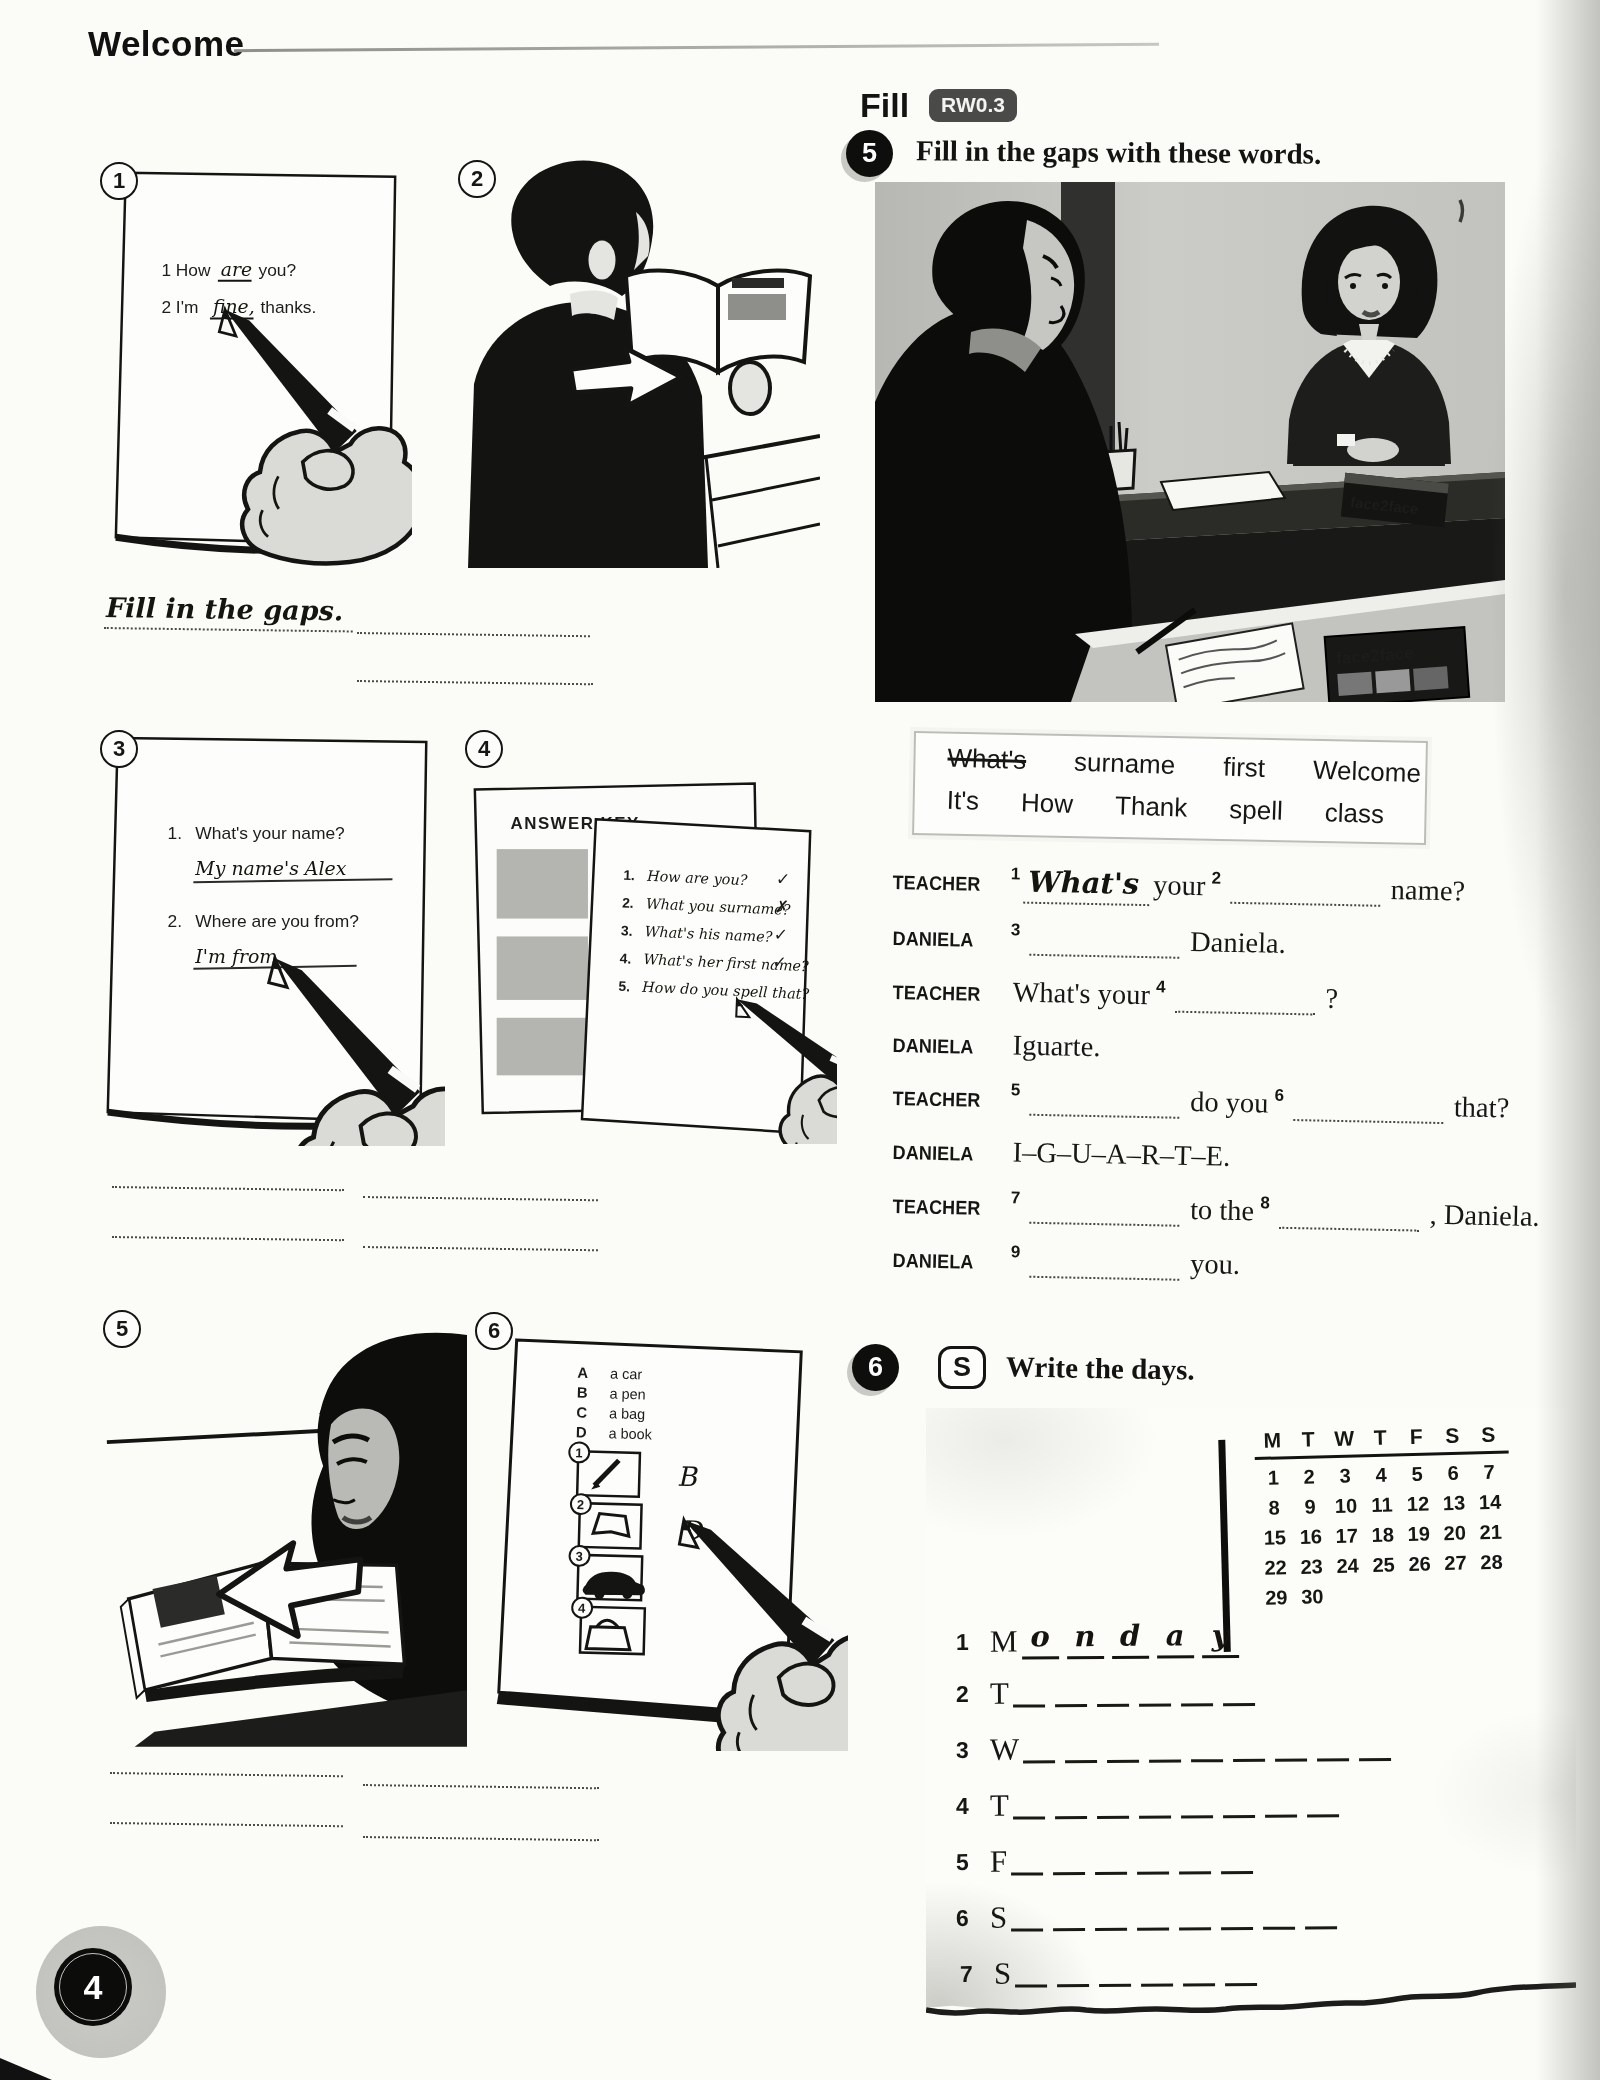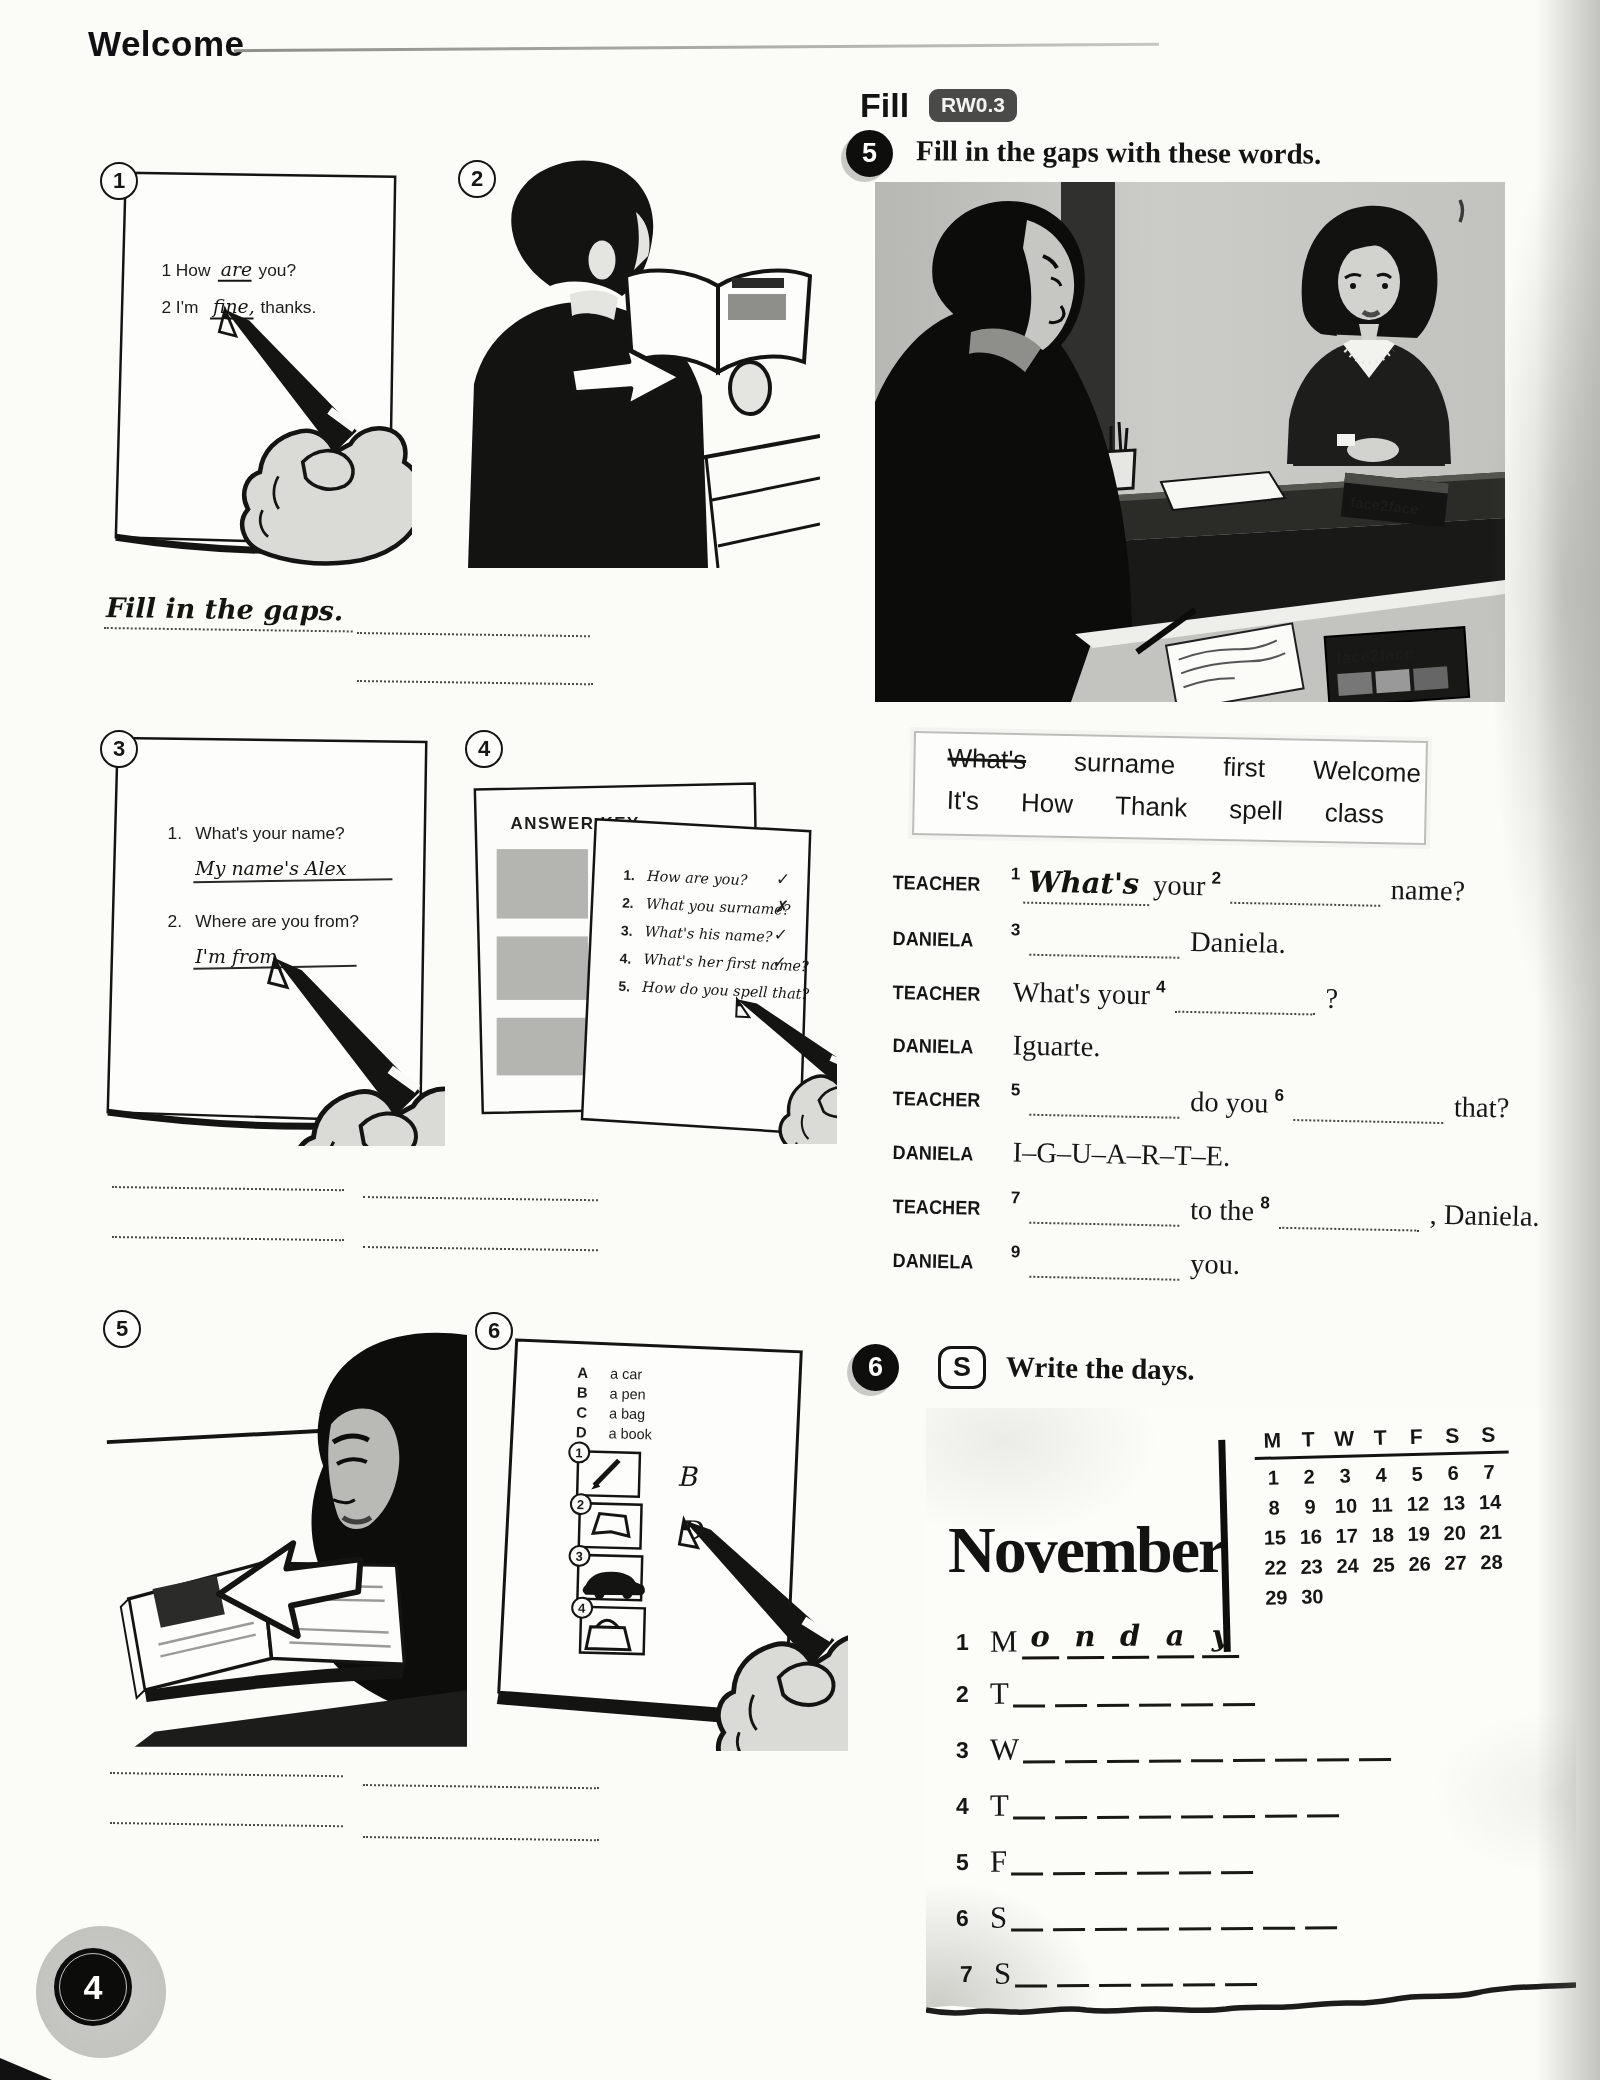--- a/index.html
+++ b/index.html
@@ -421,21 +421,20 @@
     <div class="abs dlg-row" style="top:380px">
       <span class="speaker">DANIELA</span><span class="sup">9</span><span class="gap" style="width:150px"></span><span class="serift">you.</span>
     </div>
   </div>
 
   <div class="abs excircle" style="left:852px;top:1344px">6</div>
   <div class="abs sbox" style="left:938px;top:1346px">S</div>
   <div class="abs ex-instr" style="left:1006px;top:1352px;transform:rotate(1deg)">Write the days.</div>
 
   <div class="abs calpaper" style="left:926px;top:1408px;width:650px;height:642px">
-    <div class="abs month" style="left:22px;top:104px">November</div>
     <div class="abs minical" style="left:292px;top:22px;width:350px;height:240px">
       <div class="abs mc-div" style="left:0;top:10px;width:7px;height:212px"></div>
       <div class="abs" style="left:36px;top:0">
         <div class="mc-head">
           <span>M</span>
             <span>T</span>
             <span>W</span>
             <span>T</span>
             <span>F</span>
             <span>S</span>

